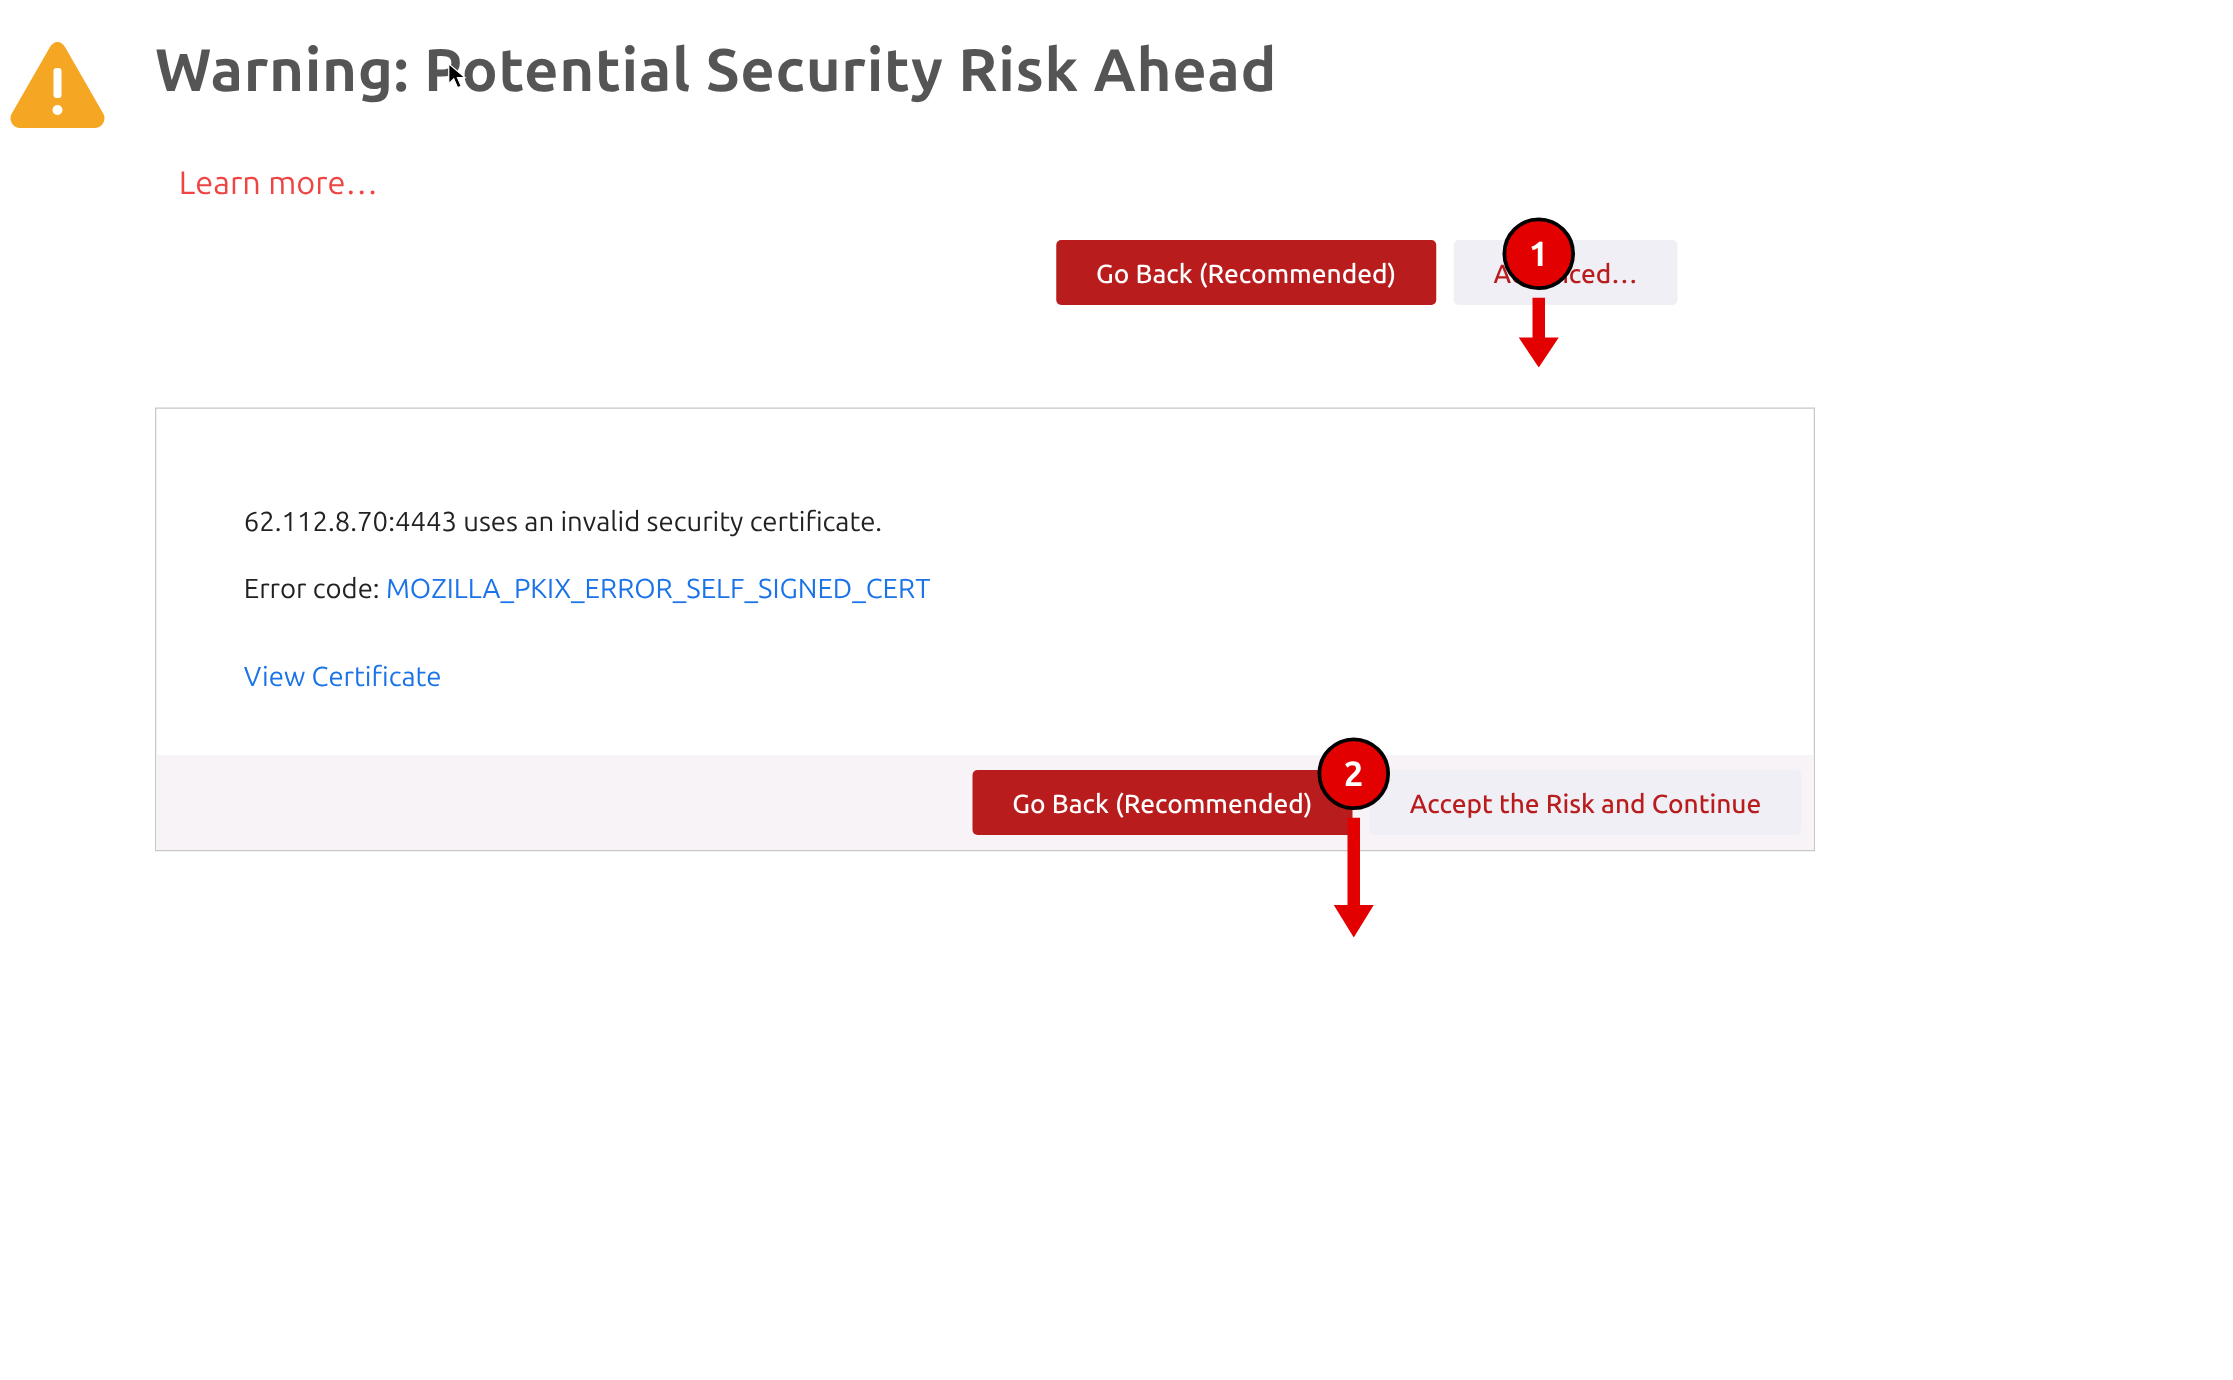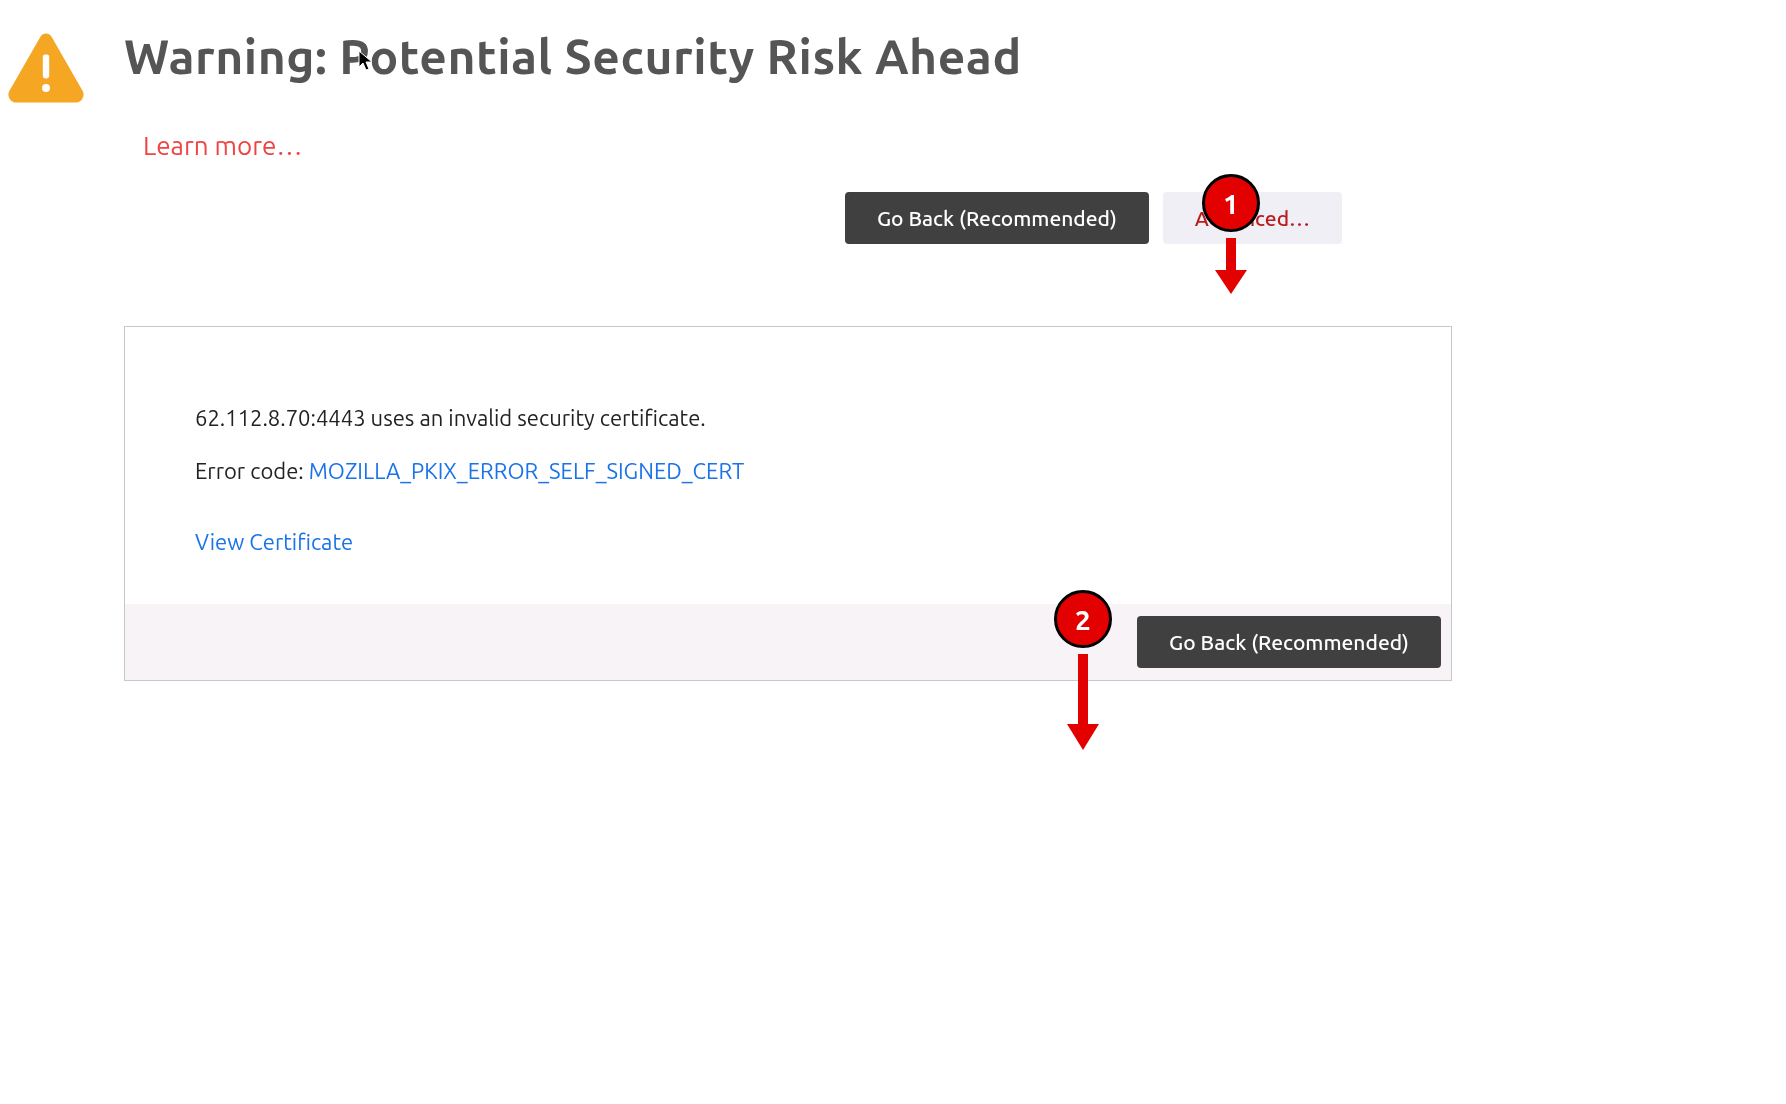--- a/index.html
+++ b/index.html
@@ -72,21 +72,21 @@
     .btn {
       padding: 14px 32px;
       font-size: 21px;
       border: none;
       border-radius: 4px;
       cursor: pointer;
       font-weight: 500;
       font-family: inherit;
     }
     .btn-primary {
-      background: #404040;
+      background: #b91c1c;
       color: #fff;
     }
     .btn-secondary {
       background: #efeff5;
       color: #b91c1c;
     }
     .advanced-panel {
       margin-top: 82px;
       border: 1px solid #c8c8c8;
       width: 1328px;
@@ -172,20 +172,21 @@
   <div class="advanced-panel">
     <div class="advanced-body">
       <p class="advanced-text">62.112.8.70:4443 uses an invalid security certificate.</p>
       <p class="error-code-line">
         <span>Error code: </span><span class="error-code-link">MOZILLA_PKIX_ERROR_SELF_SIGNED_CERT</span>
       </p>
       <a class="view-cert">View Certificate</a>
     </div>
     <div class="advanced-footer">
       <button class="btn btn-primary">Go Back (Recommended)</button>
+      <button class="btn btn-secondary">Accept the Risk and Continue</button>
     </div>
   </div>
 </div>
 
 <div class="cursor">
   <svg width="18" height="22" viewBox="0 0 18 22">
     <path d="M1 1 L1 17 L5 13 L8 20 L11 19 L8 12 L14 12 Z" fill="#000" stroke="#fff" stroke-width="1"></path>
   </svg>
 </div>
 

